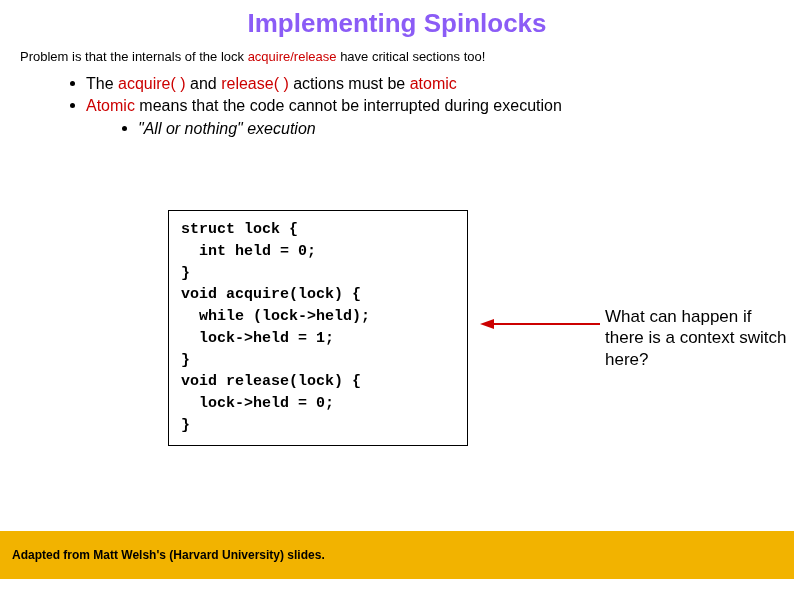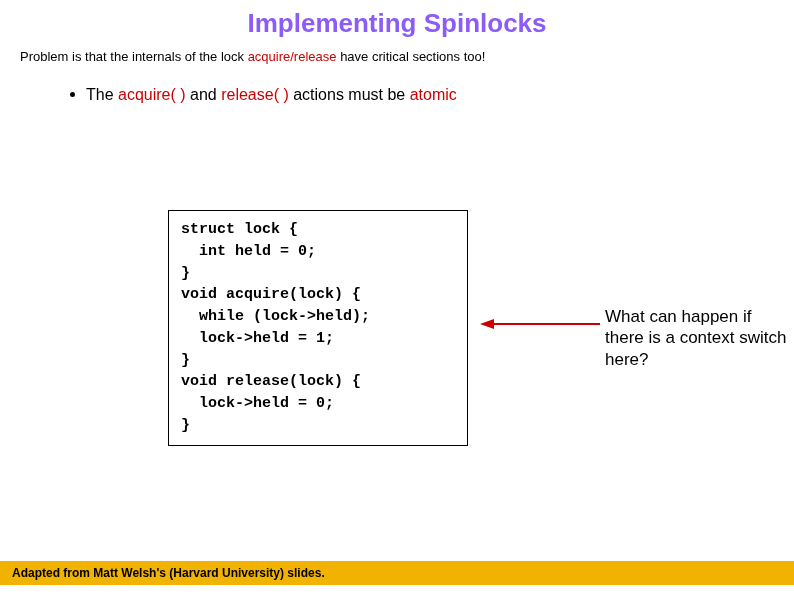--- a/index.html
+++ b/index.html
@@ -28,21 +28,20 @@
   .bullets {
     padding: 8px 0 0 70px;
   }
   .bullets li {
     font-size: 16px;
     color: #000;
     list-style: none;
     position: relative;
     padding-left: 16px;
     line-height: 1.35;
-    margin-top: 11px;
   }
   .bullets li::before {
     content: "";
     position: absolute;
     left: 0;
     top: 8px;
     width: 5px;
     height: 5px;
     background: #000;
     border-radius: 50%;
@@ -93,23 +92,23 @@
     position: absolute;
     left: 480px;
     top: 318px;
     width: 120px;
     height: 12px;
     pointer-events: none;
   }
   .footer-bar {
     position: absolute;
     left: 0;
-    bottom: 10px;
+    bottom: 16px;
     width: 100%;
-    height: 24px;
+    height: 48px;
     background: #f2b300;
     display: flex;
     align-items: center;
     padding-left: 12px;
   }
   .footer-bar span {
     font-size: 12px;
     font-weight: bold;
     color: #000;
   }
@@ -119,20 +118,26 @@
 
 <h1 class="slide-title">Implementing Spinlocks</h1>
 
 <p class="body-text">
   <span>Problem is that the internals of the lock </span><span class="hl">acquire/release</span><span> have critical sections too!</span>
 </p>
 
 <ul class="bullets">
   <li>
     <span>The </span><span class="hl">acquire( )</span><span> and </span><span class="hl">release( )</span><span> actions must be </span><span class="hl">atomic</span>
+  </li>
+  <li>
+    <span class="hl">Atomic</span><span> means that the code cannot be interrupted during execution</span>
+    <ul class="sub-bullets">
+      <li>"All or nothing" execution</li>
+    </ul>
   </li>
 </ul>
 
 <div class="code-area">struct lock {
   int held = 0;
 }
 void acquire(lock) {
   while (lock-&gt;held);
   lock-&gt;held = 1;
 }

